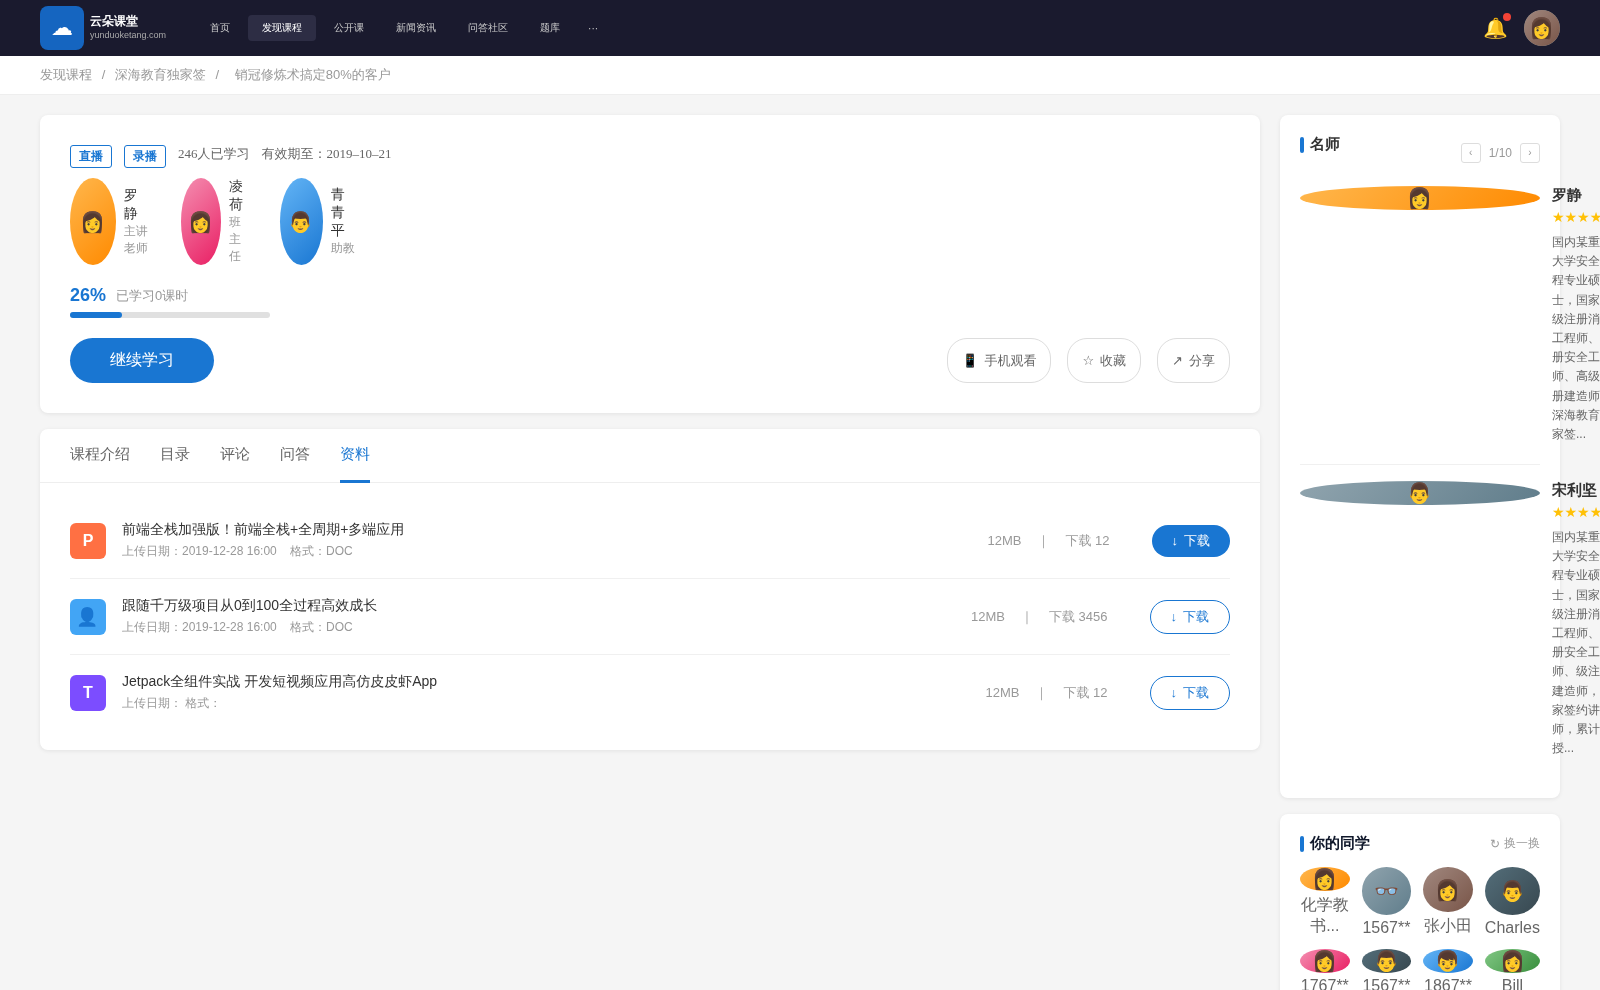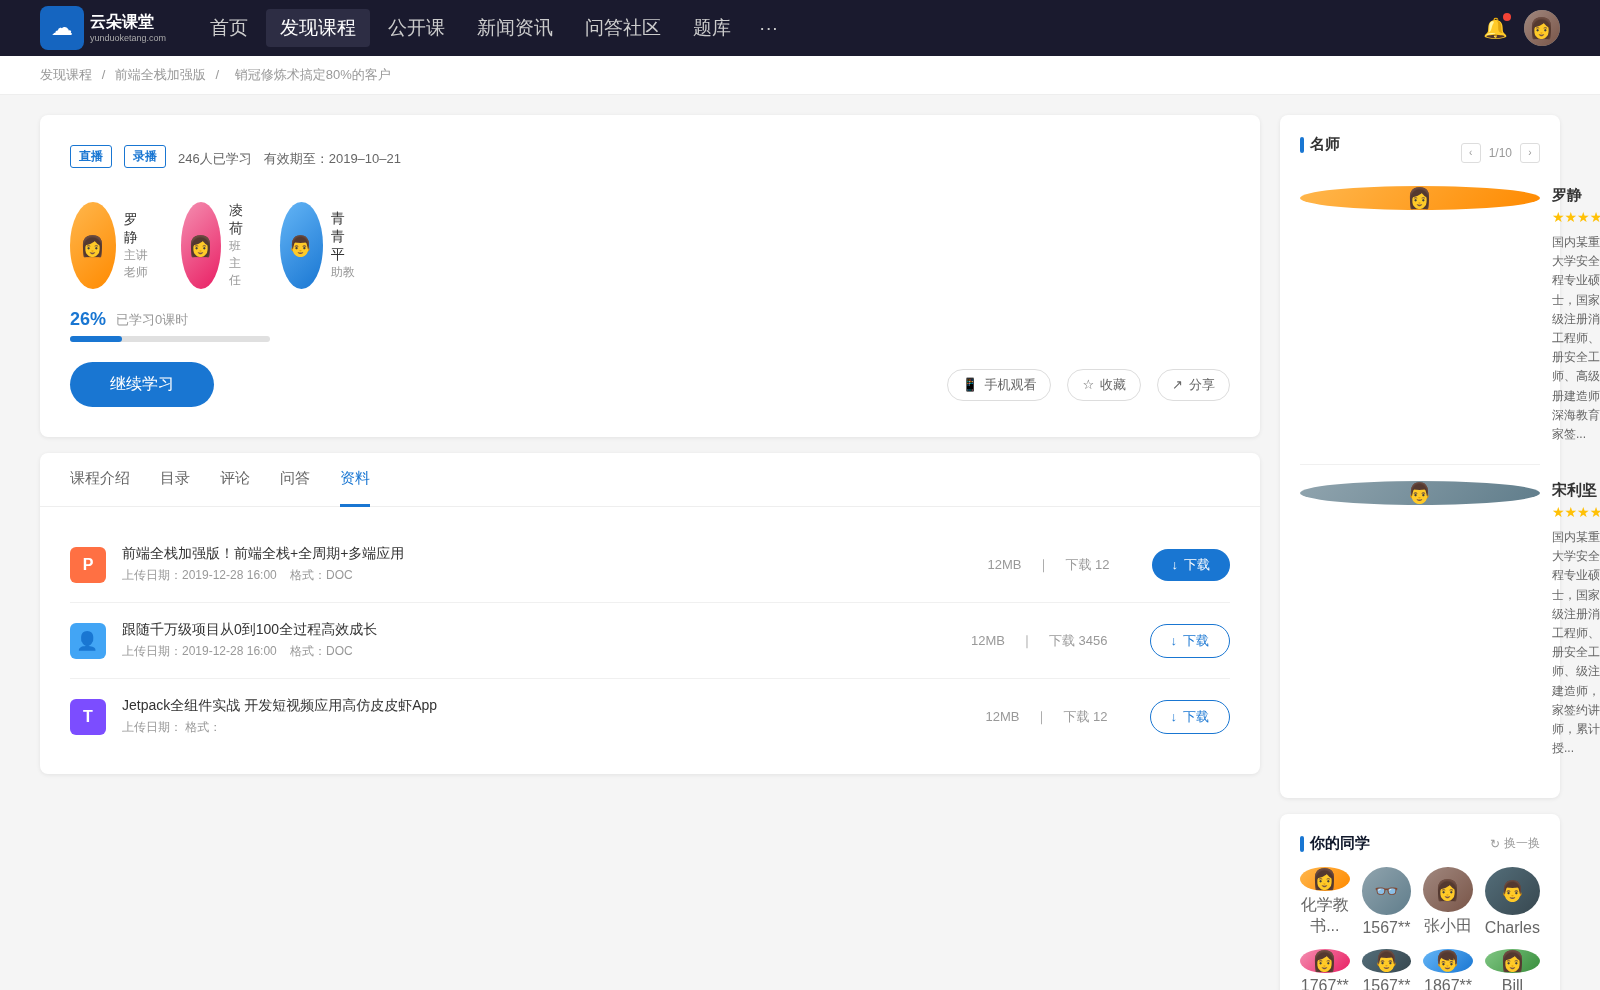--- a/index.html
+++ b/index.html
@@ -4,24 +4,24 @@
   <style>
     * { box-sizing: border-box; margin: 0; padding: 0; }
     body { font-family: -apple-system, BlinkMacSystemFont, 'PingFang SC', 'Microsoft YaHei', sans-serif; background: #f5f5f5; color: #333; font-size: 14px; }
 
     
     .navbar { background: #1a1a2e; height: 56px; display: flex; align-items: center; padding: 0 40px; gap: 0; }
     .logo-area { display: flex; align-items: center; margin-right: 30px; }
     .logo-box { background: #1565c0; border-radius: 8px; width: 44px; height: 44px; display: flex; align-items: center; justify-content: center; position: relative; }
     .logo-cloud { color: white; font-size: 22px; }
     .logo-text { color: white; font-size: 11px; margin-left: 6px; line-height: 1.3; }
-    .logo-text .main { font-size: 16px; font-weight: bold; }
+    .logo-text .main { font-size: 12px; font-weight: bold; }
     .logo-text .sub { font-size: 9px; color: #aaa; }
     .nav-items { display: flex; align-items: center; gap: 4px; flex: 1; }
-    .nav-item { color: #ccc; padding: 6px 14px; border-radius: 4px; cursor: pointer; font-size: 19px; }
+    .nav-item { color: #ccc; padding: 6px 14px; border-radius: 4px; cursor: pointer; font-size: 10px; }
     .nav-item.active { background: #2d2d44; color: white; }
     .nav-dots { color: #ccc; padding: 6px 10px; cursor: pointer; }
     .nav-right { display: flex; align-items: center; gap: 16px; margin-left: auto; }
     .bell-icon { color: #ccc; font-size: 20px; position: relative; cursor: pointer; }
     .bell-badge { position: absolute; top: -3px; right: -3px; background: #f44336; width: 8px; height: 8px; border-radius: 50%; }
     .user-avatar { width: 36px; height: 36px; border-radius: 50%; background: #888; overflow: hidden; display: flex; align-items: center; justify-content: center; cursor: pointer; }
     .user-avatar-img { width: 100%; height: 100%; object-fit: cover; background: linear-gradient(135deg, #d4a574, #c8856a); border-radius: 50%; }
 
     
     .breadcrumb { background: white; padding: 10px 40px; border-bottom: 1px solid #eee; font-size: 13px; color: #999; }
@@ -29,37 +29,37 @@
     .breadcrumb span { margin: 0 6px; }
 
     
     .main-layout { display: flex; gap: 20px; padding: 20px 40px; max-width: 1600px; }
     .content-left { flex: 1; }
     .content-right { width: 280px; flex-shrink: 0; }
 
     
     .course-card { background: white; border-radius: 8px; padding: 30px; margin-bottom: 16px; box-shadow: 0 1px 4px rgba(0,0,0,0.08); }
     .course-title { font-size: 22px; font-weight: bold; color: #222; margin-bottom: 12px; }
-    .course-meta { display: flex; align-items: flex-end; gap: 12px; margin-bottom: 34px; color: #666; font-size: 13px; }
+    .course-meta { display: flex; align-items: flex-start; gap: 12px; margin-bottom: 10px; color: #666; font-size: 13px; font-family: Liberation Serif, serif; }
     .badge { padding: 2px 8px; border-radius: 3px; font-size: 12px; font-weight: bold; }
     .badge-live { border: 1px solid #1976d2; color: #1976d2; }
     .badge-record { border: 1px solid #1976d2; color: #1976d2; }
     .instructors { display: flex; gap: 30px; margin-bottom: 20px; }
     .instructor { display: flex; align-items: center; gap: 8px; }
     .instructor-avatar { width: 44px; height: 44px; border-radius: 50%; overflow: hidden; }
     .instructor-info { display: flex; flex-direction: column; }
     .instructor-name { font-size: 14px; color: #333; font-weight: 500; }
     .instructor-role { font-size: 12px; color: #999; }
     .progress-area { margin-bottom: 20px; }
     .progress-label { display: flex; align-items: center; gap: 10px; margin-bottom: 6px; }
     .progress-pct { font-size: 18px; font-weight: bold; color: #1976d2; }
     .progress-note { font-size: 13px; color: #999; }
     .progress-bar-bg { height: 6px; background: #e0e0e0; border-radius: 3px; width: 200px; }
     .progress-bar-fill { height: 6px; background: #1976d2; border-radius: 3px; }
-    .course-actions { display: flex; align-items: center; gap: 32px; }
+    .course-actions { display: flex; gap: 32px; }
     .btn-continue { background: #1976d2; color: white; border: none; border-radius: 24px; padding: 12px 40px; font-size: 16px; cursor: pointer; font-weight: 500; }
     .action-btns { display: flex; gap: 16px; margin-left: auto; }
     .action-btn { display: flex; align-items: center; gap: 6px; color: #666; cursor: pointer; border: 1px solid #ddd; border-radius: 20px; padding: 6px 14px; font-size: 13px; }
 
     
     .course-tabs-card { background: white; border-radius: 8px; box-shadow: 0 1px 4px rgba(0,0,0,0.08); }
     .tabs-header { display: flex; gap: 30px; padding: 0 30px; border-bottom: 1px solid #eee; }
     .tab { padding: 16px 0; font-size: 15px; color: #666; cursor: pointer; border-bottom: 3px solid transparent; margin-bottom: -1px; }
     .tab.active { color: #1976d2; border-bottom-color: #1976d2; font-weight: 500; }
     .tabs-content { padding: 20px 30px; }
@@ -146,21 +146,21 @@
     </div>
     <div class="user-avatar">
       <div class="user-avatar-img av-brown face">👩</div>
     </div>
   </div>
 </nav>
 
 <div class="breadcrumb">
   <a href="#">发现课程</a>
   <span> / </span>
-  <a href="#">前端全栈加强版</a>
+  <a href="#">深海教育独家签</a>
   <span> / </span>
   <span>销冠修炼术搞定80%的客户</span>
 </div>
 
 <div class="main-layout">
 
   <div class="content-left">
 
     <div class="course-card">
       <div class="course-meta">

